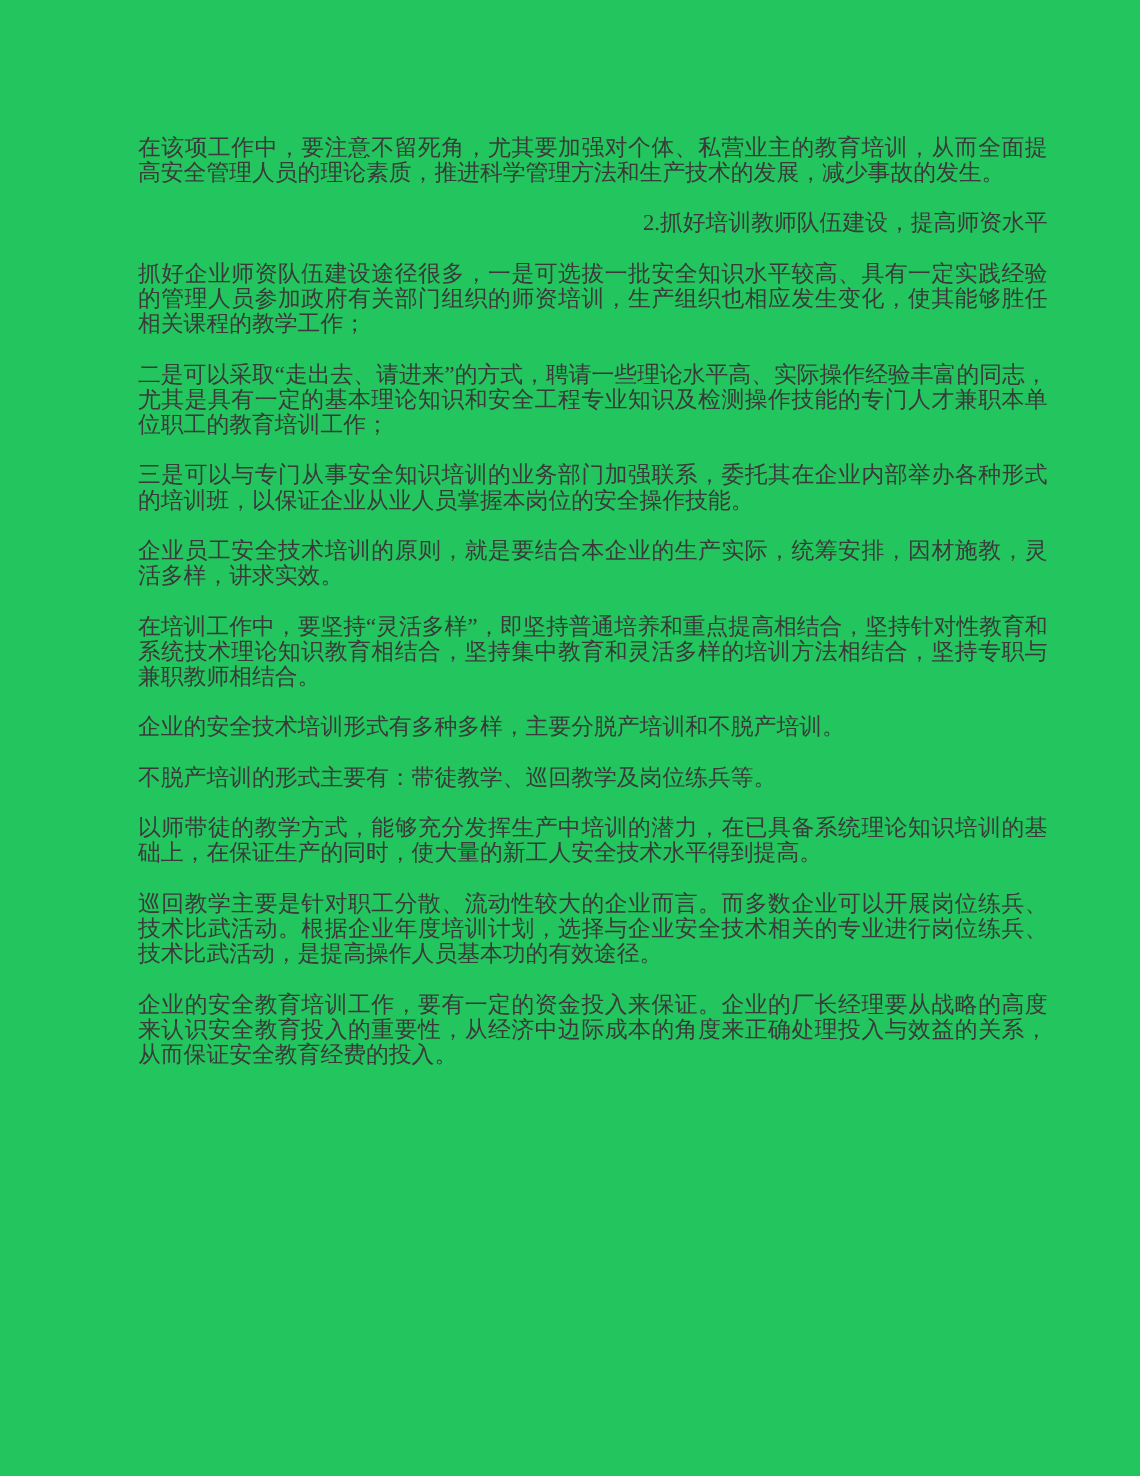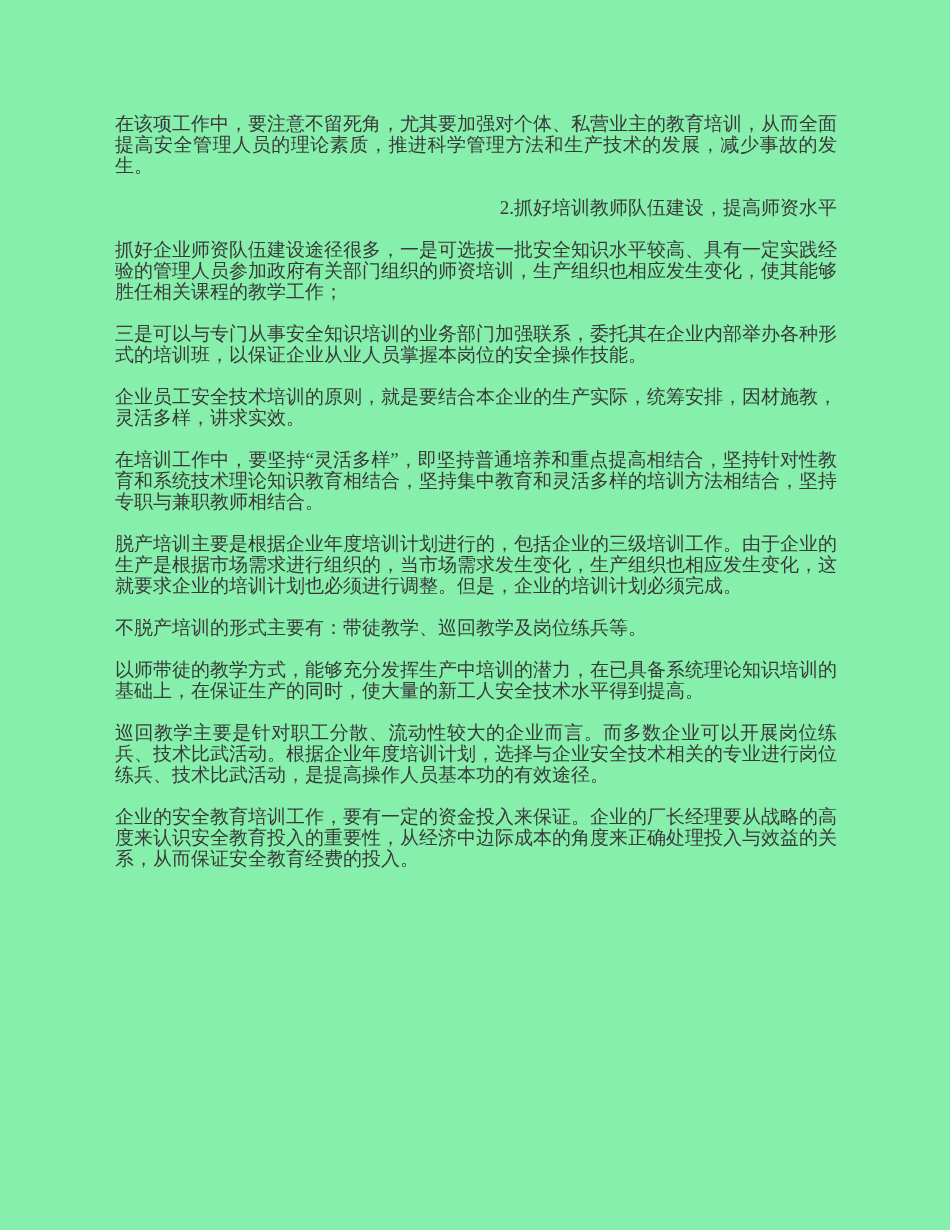--- a/index.html
+++ b/index.html
@@ -10,22 +10,22 @@
   body {
     width: 950px;
     height: 1230px;
     overflow: hidden;
     font-family: "Liberation Serif", "DejaVu Serif", serif;
   }
   .document-page {
     box-sizing: border-box;
     width: 950px;
     height: 1230px;
-    padding: 113px 113px 0 115px;
-    background: #86efac;
+    padding: 113px 77px 0 115px;
+    background: #22c55e;
   }
   .document-page p {
     margin: 21px 0;
     font-size: 19px;
     line-height: 21px;
     letter-spacing: 0px;
     color: #3a3a3a;
     text-align: justify;
     text-justify: inter-ideograph;
     word-break: break-all;
@@ -37,21 +37,22 @@
     text-align: right;
   }
 </style>
 </head>
 <body style="color: rgb(58, 58, 58); background: rgb(255, 255, 255);">
 
 <div class="document-page">
   <p>在该项工作中，要注意不留死角，尤其要加强对个体、私营业主的教育培训，从而全面提高安全管理人员的理论素质，推进科学管理方法和生产技术的发展，减少事故的发生。</p>
   <p class="section-heading">2.抓好培训教师队伍建设，提高师资水平</p>
   <p>抓好企业师资队伍建设途径很多，一是可选拔一批安全知识水平较高、具有一定实践经验的管理人员参加政府有关部门组织的师资培训，生产组织也相应发生变化，使其能够胜任相关课程的教学工作；</p>
+  <p>二是可以采取“走出去、请进来”的方式，聘请一些理论水平高、实际操作经验丰富的同志，尤其是具有一定的基本理论知识和安全工程专业知识及检测操作技能的专门人才兼职本单位职工的教育培训工作；</p>
   <p>三是可以与专门从事安全知识培训的业务部门加强联系，委托其在企业内部举办各种形式的培训班，以保证企业从业人员掌握本岗位的安全操作技能。</p>
   <p>企业员工安全技术培训的原则，就是要结合本企业的生产实际，统筹安排，因材施教，灵活多样，讲求实效。</p>
   <p>在培训工作中，要坚持“灵活多样”，即坚持普通培养和重点提高相结合，坚持针对性教育和系统技术理论知识教育相结合，坚持集中教育和灵活多样的培训方法相结合，坚持专职与兼职教师相结合。</p>
-  <p>脱产培训主要是根据企业年度培训计划进行的，包括企业的三级培训工作。由于企业的生产是根据市场需求进行组织的，当市场需求发生变化，生产组织也相应发生变化，这就要求企业的培训计划也必须进行调整。但是，企业的培训计划必须完成。</p>
+  <p>企业的安全技术培训形式有多种多样，主要分脱产培训和不脱产培训。</p>
   <p>不脱产培训的形式主要有：带徒教学、巡回教学及岗位练兵等。</p>
   <p>以师带徒的教学方式，能够充分发挥生产中培训的潜力，在已具备系统理论知识培训的基础上，在保证生产的同时，使大量的新工人安全技术水平得到提高。</p>
   <p>巡回教学主要是针对职工分散、流动性较大的企业而言。而多数企业可以开展岗位练兵、技术比武活动。根据企业年度培训计划，选择与企业安全技术相关的专业进行岗位练兵、技术比武活动，是提高操作人员基本功的有效途径。</p>
   <p>企业的安全教育培训工作，要有一定的资金投入来保证。企业的厂长经理要从战略的高度来认识安全教育投入的重要性，从经济中边际成本的角度来正确处理投入与效益的关系，从而保证安全教育经费的投入。</p>
 </div>
 
 </body></html>

